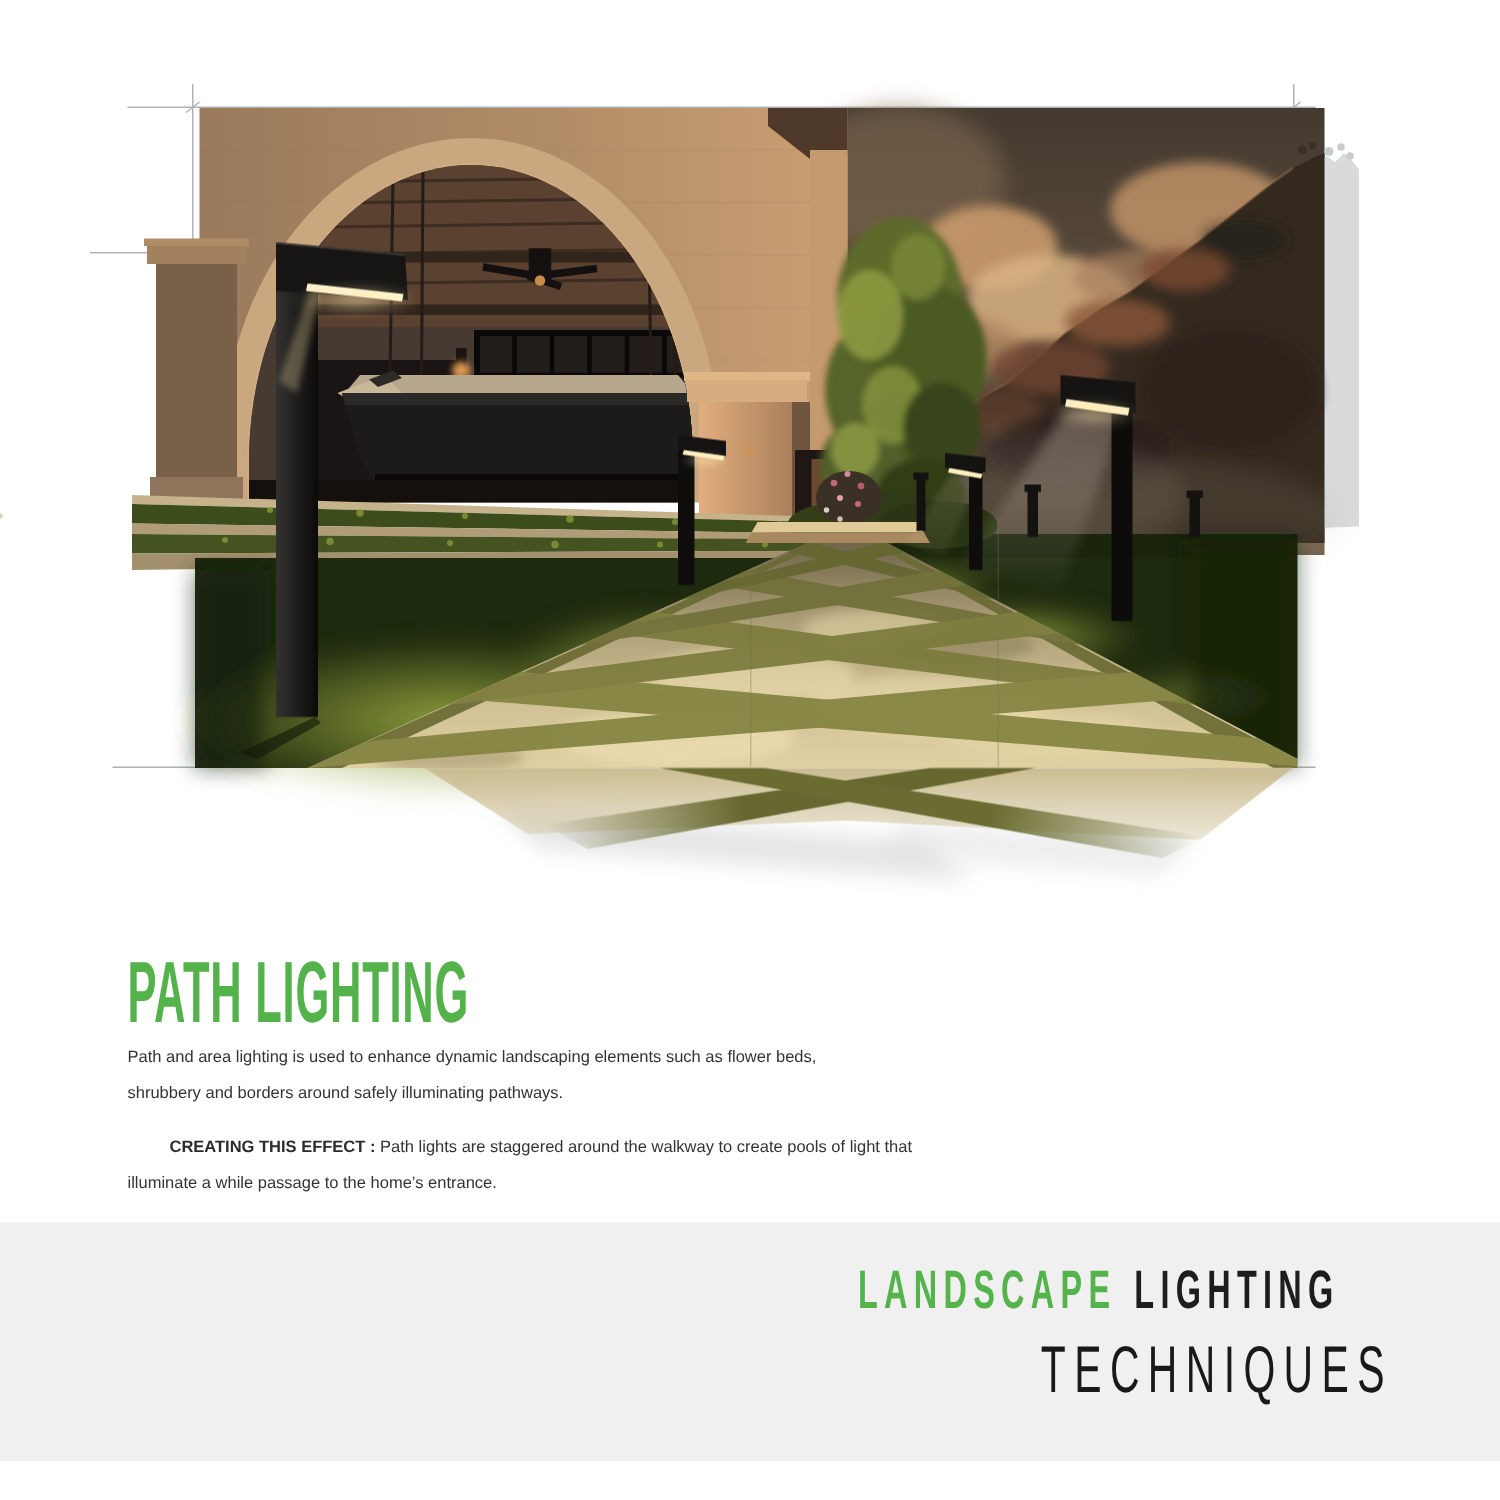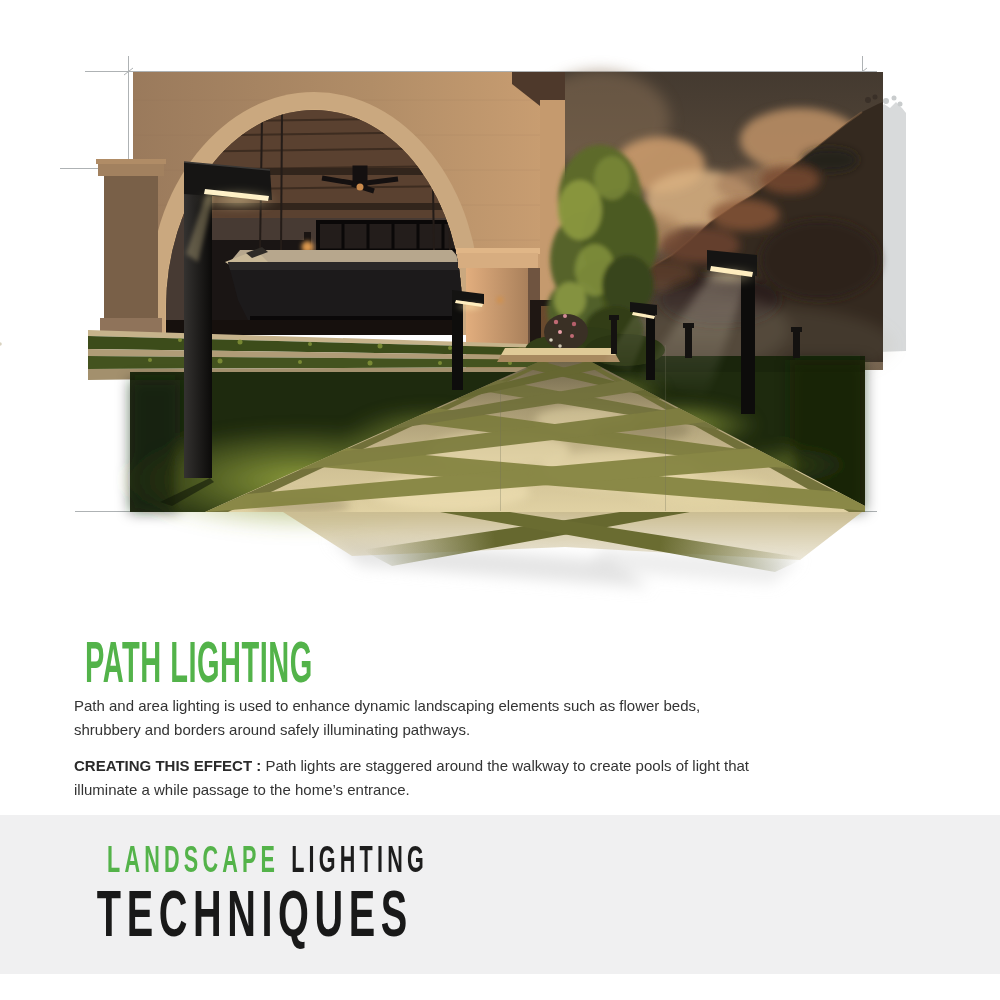--- a/index.html
+++ b/index.html
@@ -7,35 +7,35 @@
     position:relative;width:1000px;height:1000px;overflow:hidden;
     background:#ffffff;font-family:"Liberation Sans", sans-serif;
   }
   .hero{position:absolute;left:0;top:0;width:1000px;height:620px;}
   .section-title{
     position:absolute;left:85px;top:633px;margin:0;
     font-size:58px;line-height:58px;font-weight:bold;color:#53b34a;
     transform:scaleX(0.5);transform-origin:left top;white-space:nowrap;
     letter-spacing:1px;
   }
-  .body-copy{position:absolute;left:74px;top:694px;width:870px;color:#333333;
-    font-size:15px;line-height:23.5px;}
+  .body-copy{position:absolute;left:85px;top:694px;width:870px;color:#333333;
+    font-size:11px;line-height:23.5px;}
   .body-copy .line{display:block;}
   .para2{margin-top:13px;}
-  .lead{font-weight:bold;color:#2b2b2b;}
+  .lead{font-weight:bold;color:#2b2b2b;margin-left:28px;}
   .footer{
     position:absolute;left:0;top:815px;width:1000px;height:159px;
-    background:#f0f0f1;text-align:left;
+    background:#f0f0f1;text-align:right;
   }
   .brand-line{margin-top:26px;font-size:36px;line-height:37px;font-weight:bold;
     letter-spacing:7px;white-space:nowrap;}
   .brand-line .squeeze{display:inline-block;transform:scaleX(0.6);transform-origin:center;}
   .brand-primary{color:#54b34a;}
   .brand-secondary{color:#1d1d1d;margin-left:20px;}
-  .footer-title{font-size:64px;line-height:66px;font-weight:bold;color:#191919;
+  .footer-title{font-size:44px;line-height:66px;font-weight:normal;color:#191919;
     letter-spacing:9px;white-space:nowrap;margin-top:3px;}
   .footer-title .squeeze{display:inline-block;transform:scaleX(0.62);transform-origin:center;}
 </style>
 </head>
 <body>
 
 <div class="page">
 
   <svg class="hero" viewBox="0 0 1000 620" width="1000" height="620">
     <defs>

